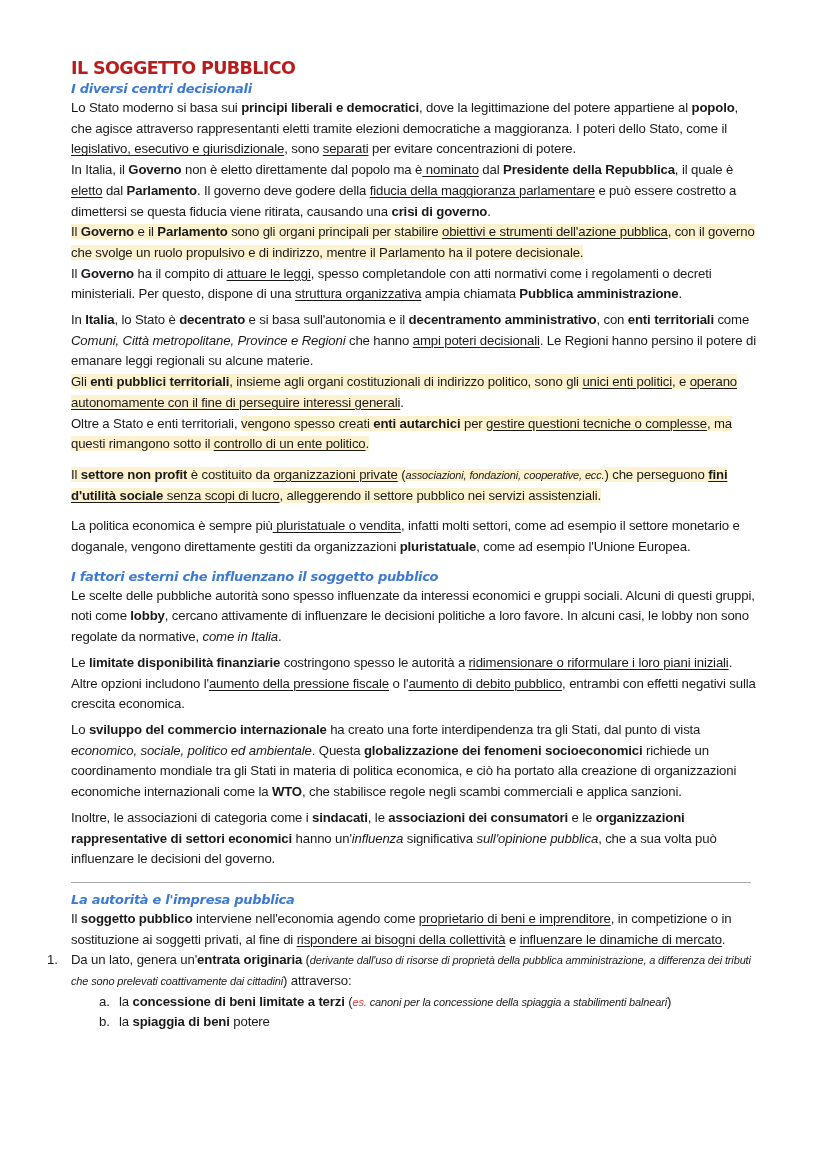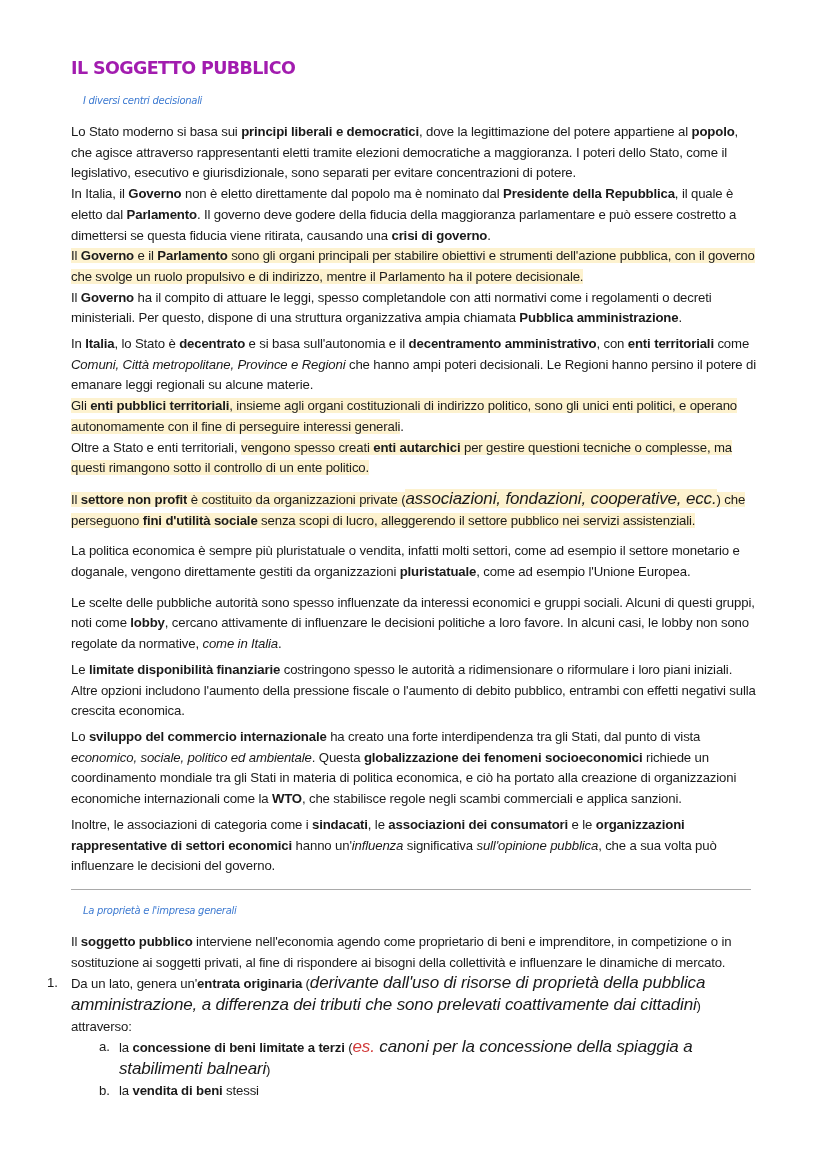--- a/index.html
+++ b/index.html
@@ -5,39 +5,39 @@
   html, body { margin: 0; padding: 0; background: #ffffff; }
   body {
     width: 828px; height: 1169px; overflow: hidden;
     font-family: "Liberation Sans", "DejaVu Sans", sans-serif;
     color: #1a1a1a;
   }
   .page { position: relative; width: 828px; height: 1169px; }
   .content { position: absolute; left: 71px; top: 56px; width: 690px; }
   .h1 {
     font-family: "DejaVu Sans", sans-serif;
-    font-size: 17.5px; font-weight: bold; color: #a21caf;
+    font-size: 17.5px; font-weight: bold; color: #b91c1c;
     letter-spacing: -0.6px; line-height: 24px; margin: 0;
   }
   .h2 {
     font-family: "DejaVu Sans", sans-serif;
-    font-size: 10px; font-weight: normal; font-style: italic; color: #3d7ad1;
-    letter-spacing: -0.3px; line-height: 18px; margin: 12px;
+    font-size: 13px; font-weight: bold; font-style: italic; color: #3d7ad1;
+    letter-spacing: -0.3px; line-height: 18px; margin: 0;
   }
   .p {
     font-size: 13.2px; line-height: 20.7px; margin: 0; letter-spacing: -0.15px;
   }
   .gap { height: 5px; }
   .gap-lg { height: 10px; }
   .run-b { font-weight: bold; }
   .run-i { font-style: italic; text-align: center; }
-  .run-u { text-underline-offset: 2px; text-decoration-thickness: 1px; }
+  .run-u { text-decoration: underline; text-underline-offset: 2px; text-decoration-thickness: 1px; }
   .run-hl { background: #fdf2cf; }
   .run-red { color: #d23a3a; }
-  .run-small { font-size: 17px; font-style: italic; }
+  .run-small { font-size: 11px; font-style: italic; }
   .divider {
     border: 0; border-top: 1.5px solid #a9a9a9; margin: 12px 0 8px 0; width: 680px;
   }
   .li { position: relative; }
   .li1 { padding-left: 0; }
   .li1 .marker { position: absolute; left: -24px; top: 0; }
   .li2 { padding-left: 48px; }
   .li2 .marker { position: absolute; left: 28px; top: 0; }
 </style>
 </head>
@@ -53,27 +53,28 @@
       <p class="p"><span class="run">Il </span><span class="run run-b">Governo</span><span class="run"> ha il compito di </span><span class="run run-u">attuare le leggi</span><span class="run">, spesso completandole con atti normativi come i regolamenti o decreti ministeriali. Per questo, dispone di una </span><span class="run run-u">struttura organizzativa</span><span class="run"> ampia chiamata </span><span class="run run-b">Pubblica amministrazione</span><span class="run">.</span></p>
       <div class="gap"></div>
       <p class="p"><span class="run">In </span><span class="run run-b">Italia</span><span class="run">, lo Stato è </span><span class="run run-b">decentrato</span><span class="run"> e si basa sull'autonomia e il </span><span class="run run-b">decentramento amministrativo</span><span class="run">, con </span><span class="run run-b">enti territoriali</span><span class="run"> come </span><span class="run run-i">Comuni, Città metropolitane, Province e Regioni</span><span class="run"> che hanno </span><span class="run run-u">ampi poteri decisionali</span><span class="run">. Le Regioni hanno persino il potere di emanare leggi regionali su alcune materie.</span></p>
       <p class="p"><span class="run run-hl">Gli </span><span class="run run-b run-hl">enti pubblici territoriali</span><span class="run run-hl">, insieme agli organi costituzionali di indirizzo politico, sono gli </span><span class="run run-u run-hl">unici enti politici</span><span class="run run-hl">, e </span><span class="run run-u run-hl">operano autonomamente con il fine di perseguire interessi generali</span><span class="run">.</span></p>
       <p class="p"><span class="run">Oltre a Stato e enti territoriali, </span><span class="run run-hl">vengono spesso creati </span><span class="run run-b run-hl">enti autarchici</span><span class="run run-hl"> per </span><span class="run run-u run-hl">gestire questioni tecniche o complesse</span><span class="run run-hl">, ma questi rimangono sotto il </span><span class="run run-u run-hl">controllo di un ente politico</span><span class="run run-hl">.</span></p>
       <div class="gap-lg"></div>
       <p class="p"><span class="run run-hl">Il </span><span class="run run-b run-hl">settore non profit</span><span class="run run-hl"> è costituito da </span><span class="run run-u run-hl">organizzazioni private</span><span class="run run-hl"> (</span><span class="run run-i run-hl run-small">associazioni, fondazioni, cooperative, ecc.</span><span class="run run-hl">) che perseguono </span><span class="run run-b run-u run-hl">fini d'utilità sociale</span><span class="run run-u run-hl"> senza scopi di lucro</span><span class="run run-hl">, alleggerendo il settore pubblico nei servizi assistenziali.</span></p>
       <div class="gap-lg"></div>
       <p class="p"><span class="run">La politica economica è sempre più</span><span class="run run-u"> pluristatuale o vendita</span><span class="run">, infatti molti settori, come ad esempio il settore monetario e doganale, vengono direttamente gestiti da organizzazioni </span><span class="run run-b">pluristatuale</span><span class="run">, come ad esempio l'Unione Europea.</span></p>
       <div class="gap-lg"></div>
+      <h2 class="h2">I fattori esterni che influenzano il soggetto pubblico</h2>
       <p class="p"><span class="run">Le scelte delle pubbliche autorità sono spesso influenzate da interessi economici e gruppi sociali. Alcuni di questi gruppi, noti come </span><span class="run run-b">lobby</span><span class="run">, cercano attivamente di influenzare le decisioni politiche a loro favore. In alcuni casi, le lobby non sono regolate da normative, </span><span class="run run-i">come in Italia</span><span class="run">.</span></p>
       <div class="gap"></div>
       <p class="p"><span class="run">Le </span><span class="run run-b">limitate disponibilità finanziarie</span><span class="run"> costringono spesso le autorità a </span><span class="run run-u">ridimensionare o riformulare i loro piani iniziali</span><span class="run">. Altre opzioni includono l'</span><span class="run run-u">aumento della pressione fiscale</span><span class="run"> o l'</span><span class="run run-u">aumento di debito pubblico</span><span class="run">, entrambi con effetti negativi sulla crescita economica.</span></p>
       <div class="gap"></div>
       <p class="p"><span class="run">Lo </span><span class="run run-b">sviluppo del commercio internazionale</span><span class="run"> ha creato una forte interdipendenza tra gli Stati, dal punto di vista </span><span class="run run-i">economico, sociale, politico ed ambientale</span><span class="run">. Questa </span><span class="run run-b">globalizzazione dei fenomeni socioeconomici</span><span class="run"> richiede un coordinamento mondiale tra gli Stati in materia di politica economica, e ciò ha portato alla creazione di organizzazioni economiche internazionali come la </span><span class="run run-b">WTO</span><span class="run">, che stabilisce regole negli scambi commerciali e applica sanzioni.</span></p>
       <div class="gap"></div>
       <p class="p"><span class="run">Inoltre, le associazioni di categoria come i </span><span class="run run-b">sindacati</span><span class="run">, le </span><span class="run run-b">associazioni dei consumatori</span><span class="run"> e le </span><span class="run run-b">organizzazioni rappresentative di settori economici</span><span class="run"> hanno un'</span><span class="run run-i">influenza</span><span class="run"> significativa </span><span class="run run-i">sull'opinione pubblica</span><span class="run">, che a sua volta può influenzare le decisioni del governo.</span></p>
       <hr class="divider">
-      <h2 class="h2">La proprietà e l'impresa generali</h2>
+      <h2 class="h2">La autorità e l'impresa pubblica</h2>
       <p class="p"><span class="run">Il </span><span class="run run-b">soggetto pubblico</span><span class="run"> interviene nell'economia agendo come </span><span class="run run-u">proprietario di beni e imprenditore</span><span class="run">, in competizione o in sostituzione ai soggetti privati, al fine di </span><span class="run run-u">rispondere ai bisogni della collettività</span><span class="run"> e </span><span class="run run-u">influenzare le dinamiche di mercato</span><span class="run">.</span></p>
       <div class="p li li1"><span class="marker">1.</span><span class="run">Da un lato, genera un'</span><span class="run run-b">entrata originaria</span><span class="run"> (</span><span class="run run-i run-small">derivante dall'uso di risorse di proprietà della pubblica amministrazione, a differenza dei tributi che sono prelevati coattivamente dai cittadini</span><span class="run">) attraverso:</span></div>
       <div class="p li li2"><span class="marker">a.</span><span class="run">la </span><span class="run run-b">concessione di beni limitate a terzi</span><span class="run"> (</span><span class="run run-i run-red run-small">es.</span><span class="run run-i run-small"> canoni per la concessione della spiaggia a stabilimenti balneari</span><span class="run">)</span></div>
-      <div class="p li li2"><span class="marker">b.</span><span class="run">la </span><span class="run run-b">vendita di beni</span><span class="run"> stessi</span></div>
+      <div class="p li li2"><span class="marker">b.</span><span class="run">la </span><span class="run run-b">spiaggia di beni</span><span class="run"> potere</span></div>
     </div>
 </div>
 
 </body></html>

